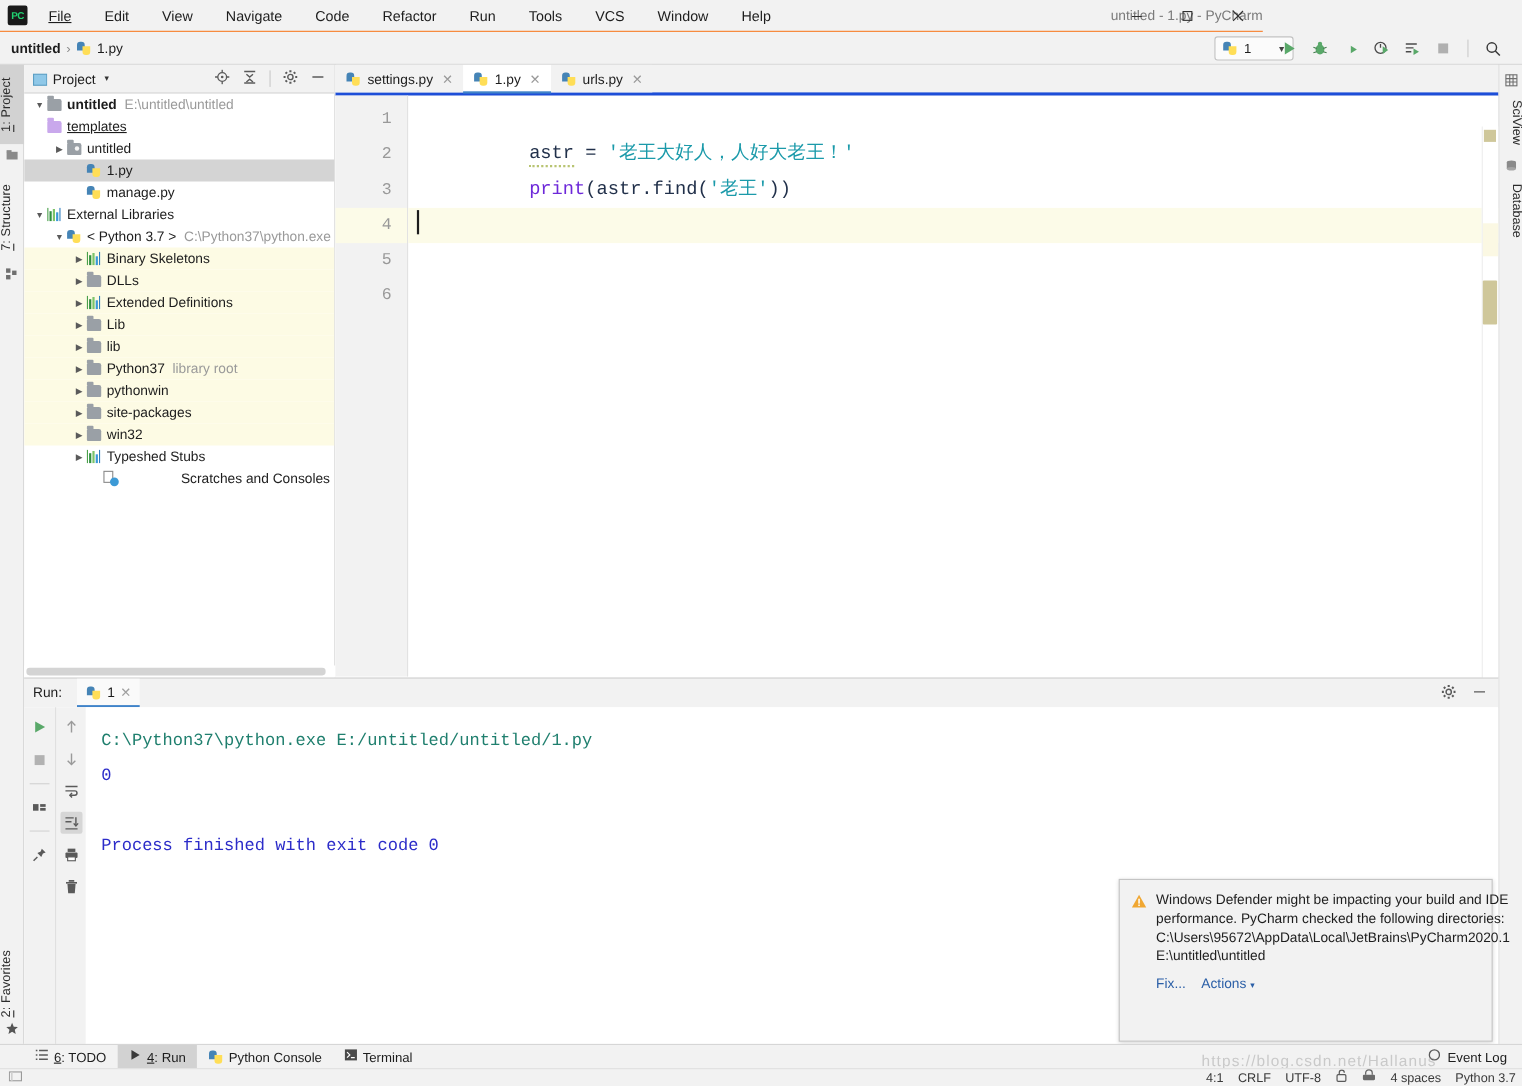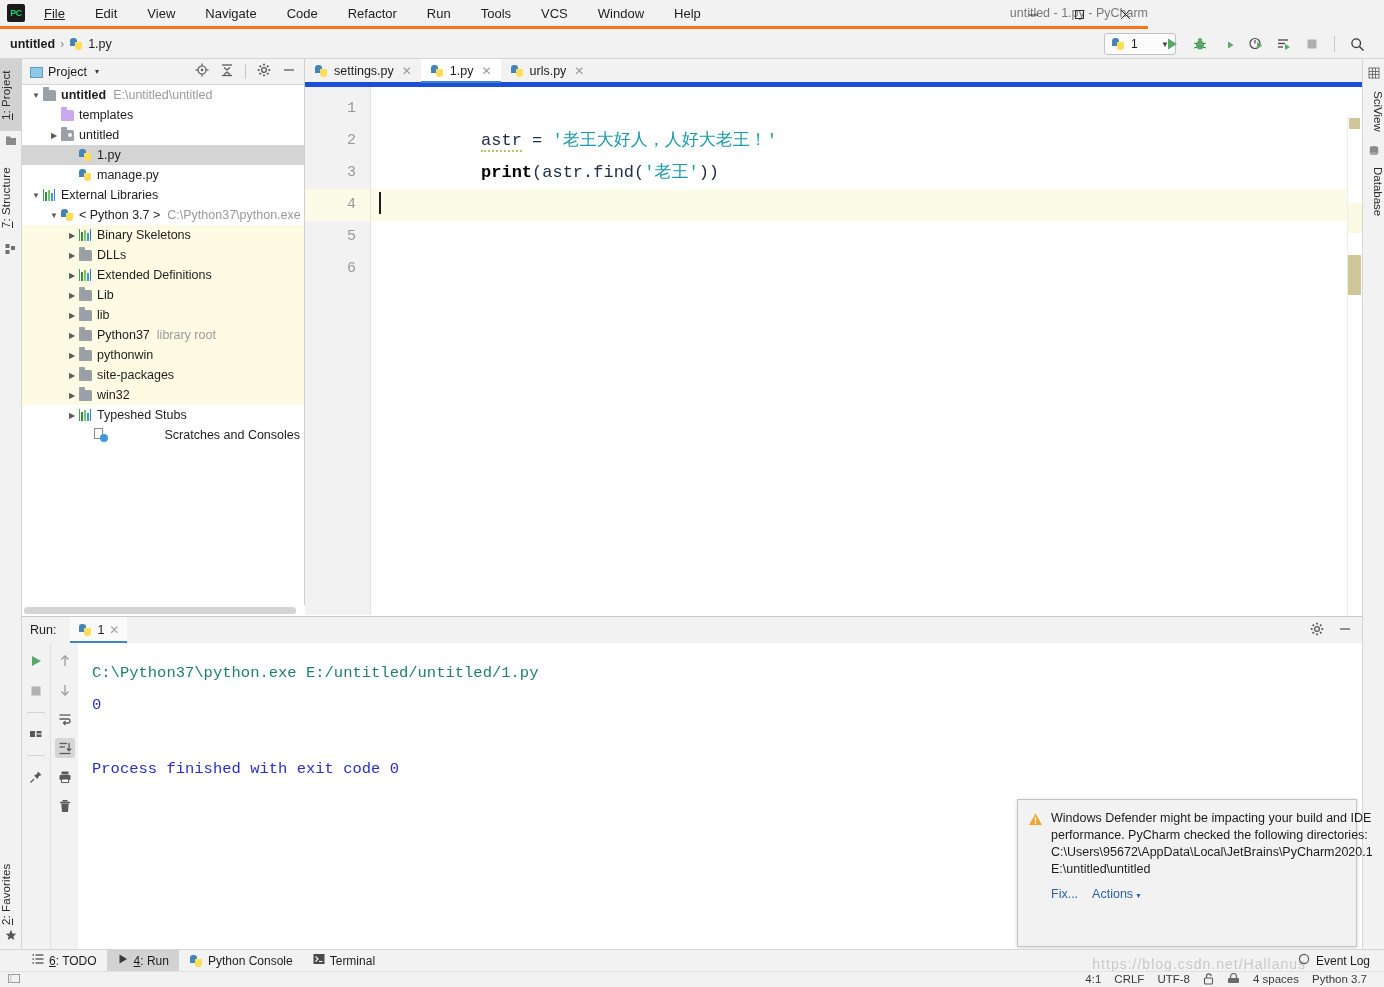--- a/index.html
+++ b/index.html
@@ -10,21 +10,21 @@
     font-family: "Liberation Sans", sans-serif;
     font-size: 12px;
     color: #1d1d1d;
     background: #f2f2f2;
   }
   #app { position: relative; width: 1384px; height: 987px; background: #f2f2f2; }
 
   
   .titlebar {
     position: absolute; top: 0; left: 0; width: 1148px; height: 29px;
-    background: #f2f2f2; border-bottom: 3px solid #f97316;
+    background: #f2f2f2; border-bottom: 1px solid #f97316;
     display: flex; align-items: center;
   }
   .pc-logo {
     width: 18px; height: 18px; margin-left: 7px; margin-right: 10px;
     background: #1a1a1a; border-radius: 2px;
     display: flex; align-items: center; justify-content: center;
     color: #20d070; font-size: 9px; font-weight: bold; letter-spacing: -0.5px;
     font-family: "Liberation Sans", sans-serif;
   }
   .menu { display: flex; align-items: center; gap: 12px; height: 29px; }
@@ -137,21 +137,21 @@
   
   .ic-py { width: 14px; height: 14px; position: relative; }
   .ic-py .b1 { position:absolute; left:1px; top:1px; width:7px; height:8px; background:#4584b6; border-radius:3px 3px 0 0; }
   .ic-py .b2 { position:absolute; right:1px; bottom:1px; width:7px; height:8px; background:#ffde57; border-radius:0 0 3px 3px; }
   .ic-scratch { width: 14px; height: 14px; position: relative; }
   .ic-scratch .pg { position:absolute; left:0; top:0; width:9px; height:11px; border:1px solid #8a8a8a; background:#fff; }
   .ic-scratch .cl { position:absolute; right:0; bottom:0; width:8px; height:8px; background:#3c9ad6; border-radius:50%; }
 
   
   .editorwrap { position: absolute; left: 305px; top: 59px; width: 1057px; height: 557px; background: #fff; }
-  .tabs { height: 28px; background: #f2f2f2; display: flex; align-items: stretch; border-bottom: 5px solid #1d4ed8; }
+  .tabs { height: 28px; background: #f2f2f2; display: flex; align-items: stretch; border-bottom: 3px solid #1d4ed8; }
   .tab {
     display: flex; align-items: center; gap: 6px; padding: 0 9px;
     font-size: 12.5px; color: #1d1d1d; background: #f2f2f2; position: relative;
   }
   .tab.active { background: #ffffff; }
   .tab.active:after { content:""; position:absolute; left:0; right:0; bottom:-1px; height:2px; background:#4083c9; }
   .tab .x { color: #9a9a9a; font-size: 12px; margin-left: 2px; }
 
   .codearea { position: relative; height: 528px; background: #ffffff; display: flex; }
   .gutter {
@@ -162,21 +162,21 @@
         color: #999999; font-size: 15px; font-family: "Liberation Mono", monospace; }
   .gl.cur { background: #fcfbe8; }
   .codelines { flex: 1; padding-top: 6px; position: relative; }
   .cl-row { height: 32px; line-height: 32px; padding-left: 8px;
             font-family: "Liberation Mono", monospace; font-size: 17px; white-space: pre; }
   .cl-row.cur { background: #fcfbe8; }
   .c-var { color: #21304a; position: relative; }
   .c-var.squig { border-bottom: 2px dotted #b8c472; }
   .c-op { color: #21304a; }
   .c-str { color: #1b9aaa; }
-  .c-kw { color: #000000; font-weight: bold; }
+  .c-kw { color: #6d28d9; }
   .c-pl { color: #21304a; }
   .caret-blink {
     display: inline-block; width: 1.5px; height: 22px; background: #1d1d1d;
     vertical-align: middle; position: relative; top: -2px;
   }
   .vscroll-ed {
     position: absolute; right: 0; top: 28px; width: 15px; height: 528px;
     background: #ffffff; border-left: 1px solid #ededed;
   }
   .marker-top { position: absolute; right: 2px; top: 3px; width: 11px; height: 11px; background: #cfc79a; }
@@ -237,21 +237,21 @@
   .bt u { text-decoration: underline; }
   .bottombar .right { margin-left: auto; display: flex; align-items: center; gap: 6px; padding-right: 14px; font-size: 12px; }
 
   
   .statusbar {
     position: absolute; left: 0; top: 971px; width: 1384px; height: 16px;
     background: #f2f2f2; border-top: 1px solid #e0e0e0;
     display: flex; align-items: center; font-size: 11.5px; color: #3a3a3a;
   }
   .statusbar .left { padding-left: 8px; display: flex; align-items: center; }
-  .statusbar .right { margin-left: auto; display: flex; align-items: flex-start; gap: 13px; padding-right: 17px; }
+  .statusbar .right { margin-left: auto; display: flex; align-items: flex-end; gap: 13px; padding-right: 6px; }
   .watermark {
     position: absolute; right: 78px; top: 956px; font-size: 14px;
     color: rgba(150,150,150,0.45); letter-spacing: 1px; pointer-events: none;
     font-family: "Liberation Sans", sans-serif;
   }
 </style>
 </head>
 <body>
 
 <div id="app">
@@ -473,21 +473,21 @@
 
     <div class="tree" id="tree">
         <div class="trow" style="padding-left: 8px;">
           <span class="tarrow">▼</span>
           <span class="ticon">
             <span class="ic-folder"></span>
           </span>
           <span class="tlabel b">untitled</span>
           <span class="tnote">E:\untitled\untitled</span>
         </div>
-        <div class="trow" style="padding-left: 26px;">
+        <div class="trow" style="padding-left: 8px; text-decoration: underline;">
           <span class="tarrow"></span>
           <span class="ticon">
             <span class="ic-folder purple"></span>
           </span>
           <span class="tlabel">templates</span>
         </div>
         <div class="trow" style="padding-left: 26px;">
           <span class="tarrow">▶</span>
           <span class="ticon">
             <span class="ic-folder dot"></span>

